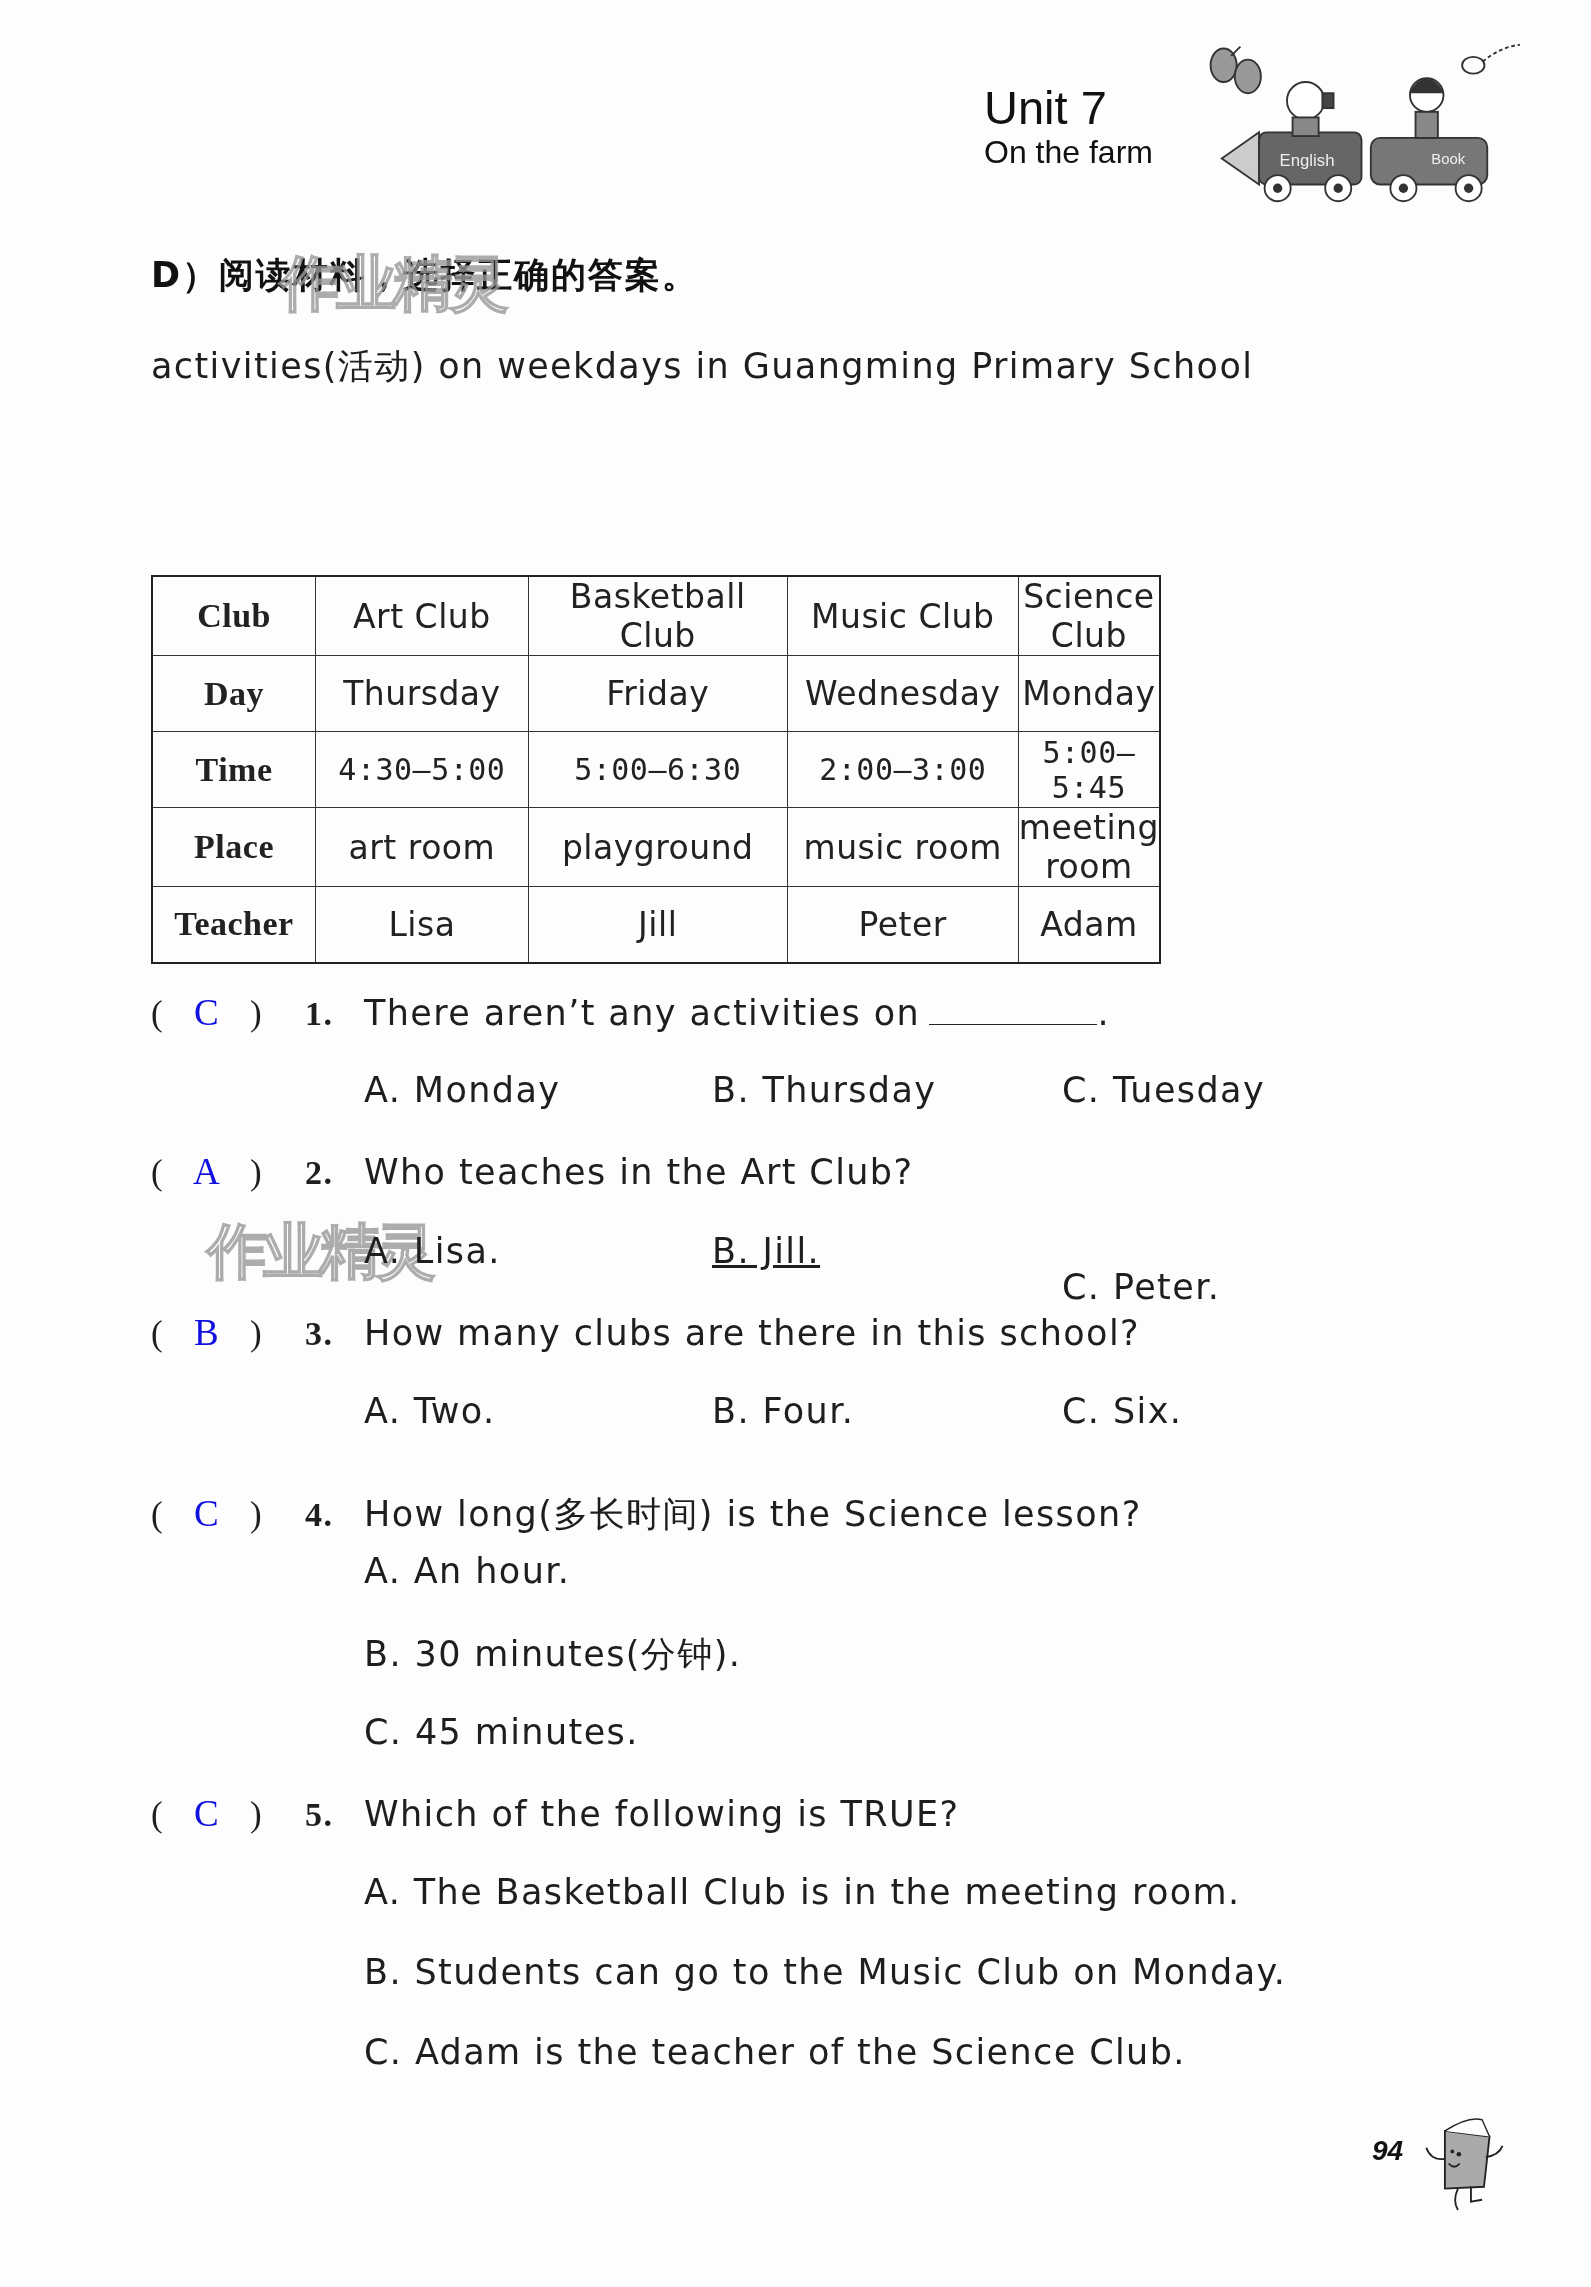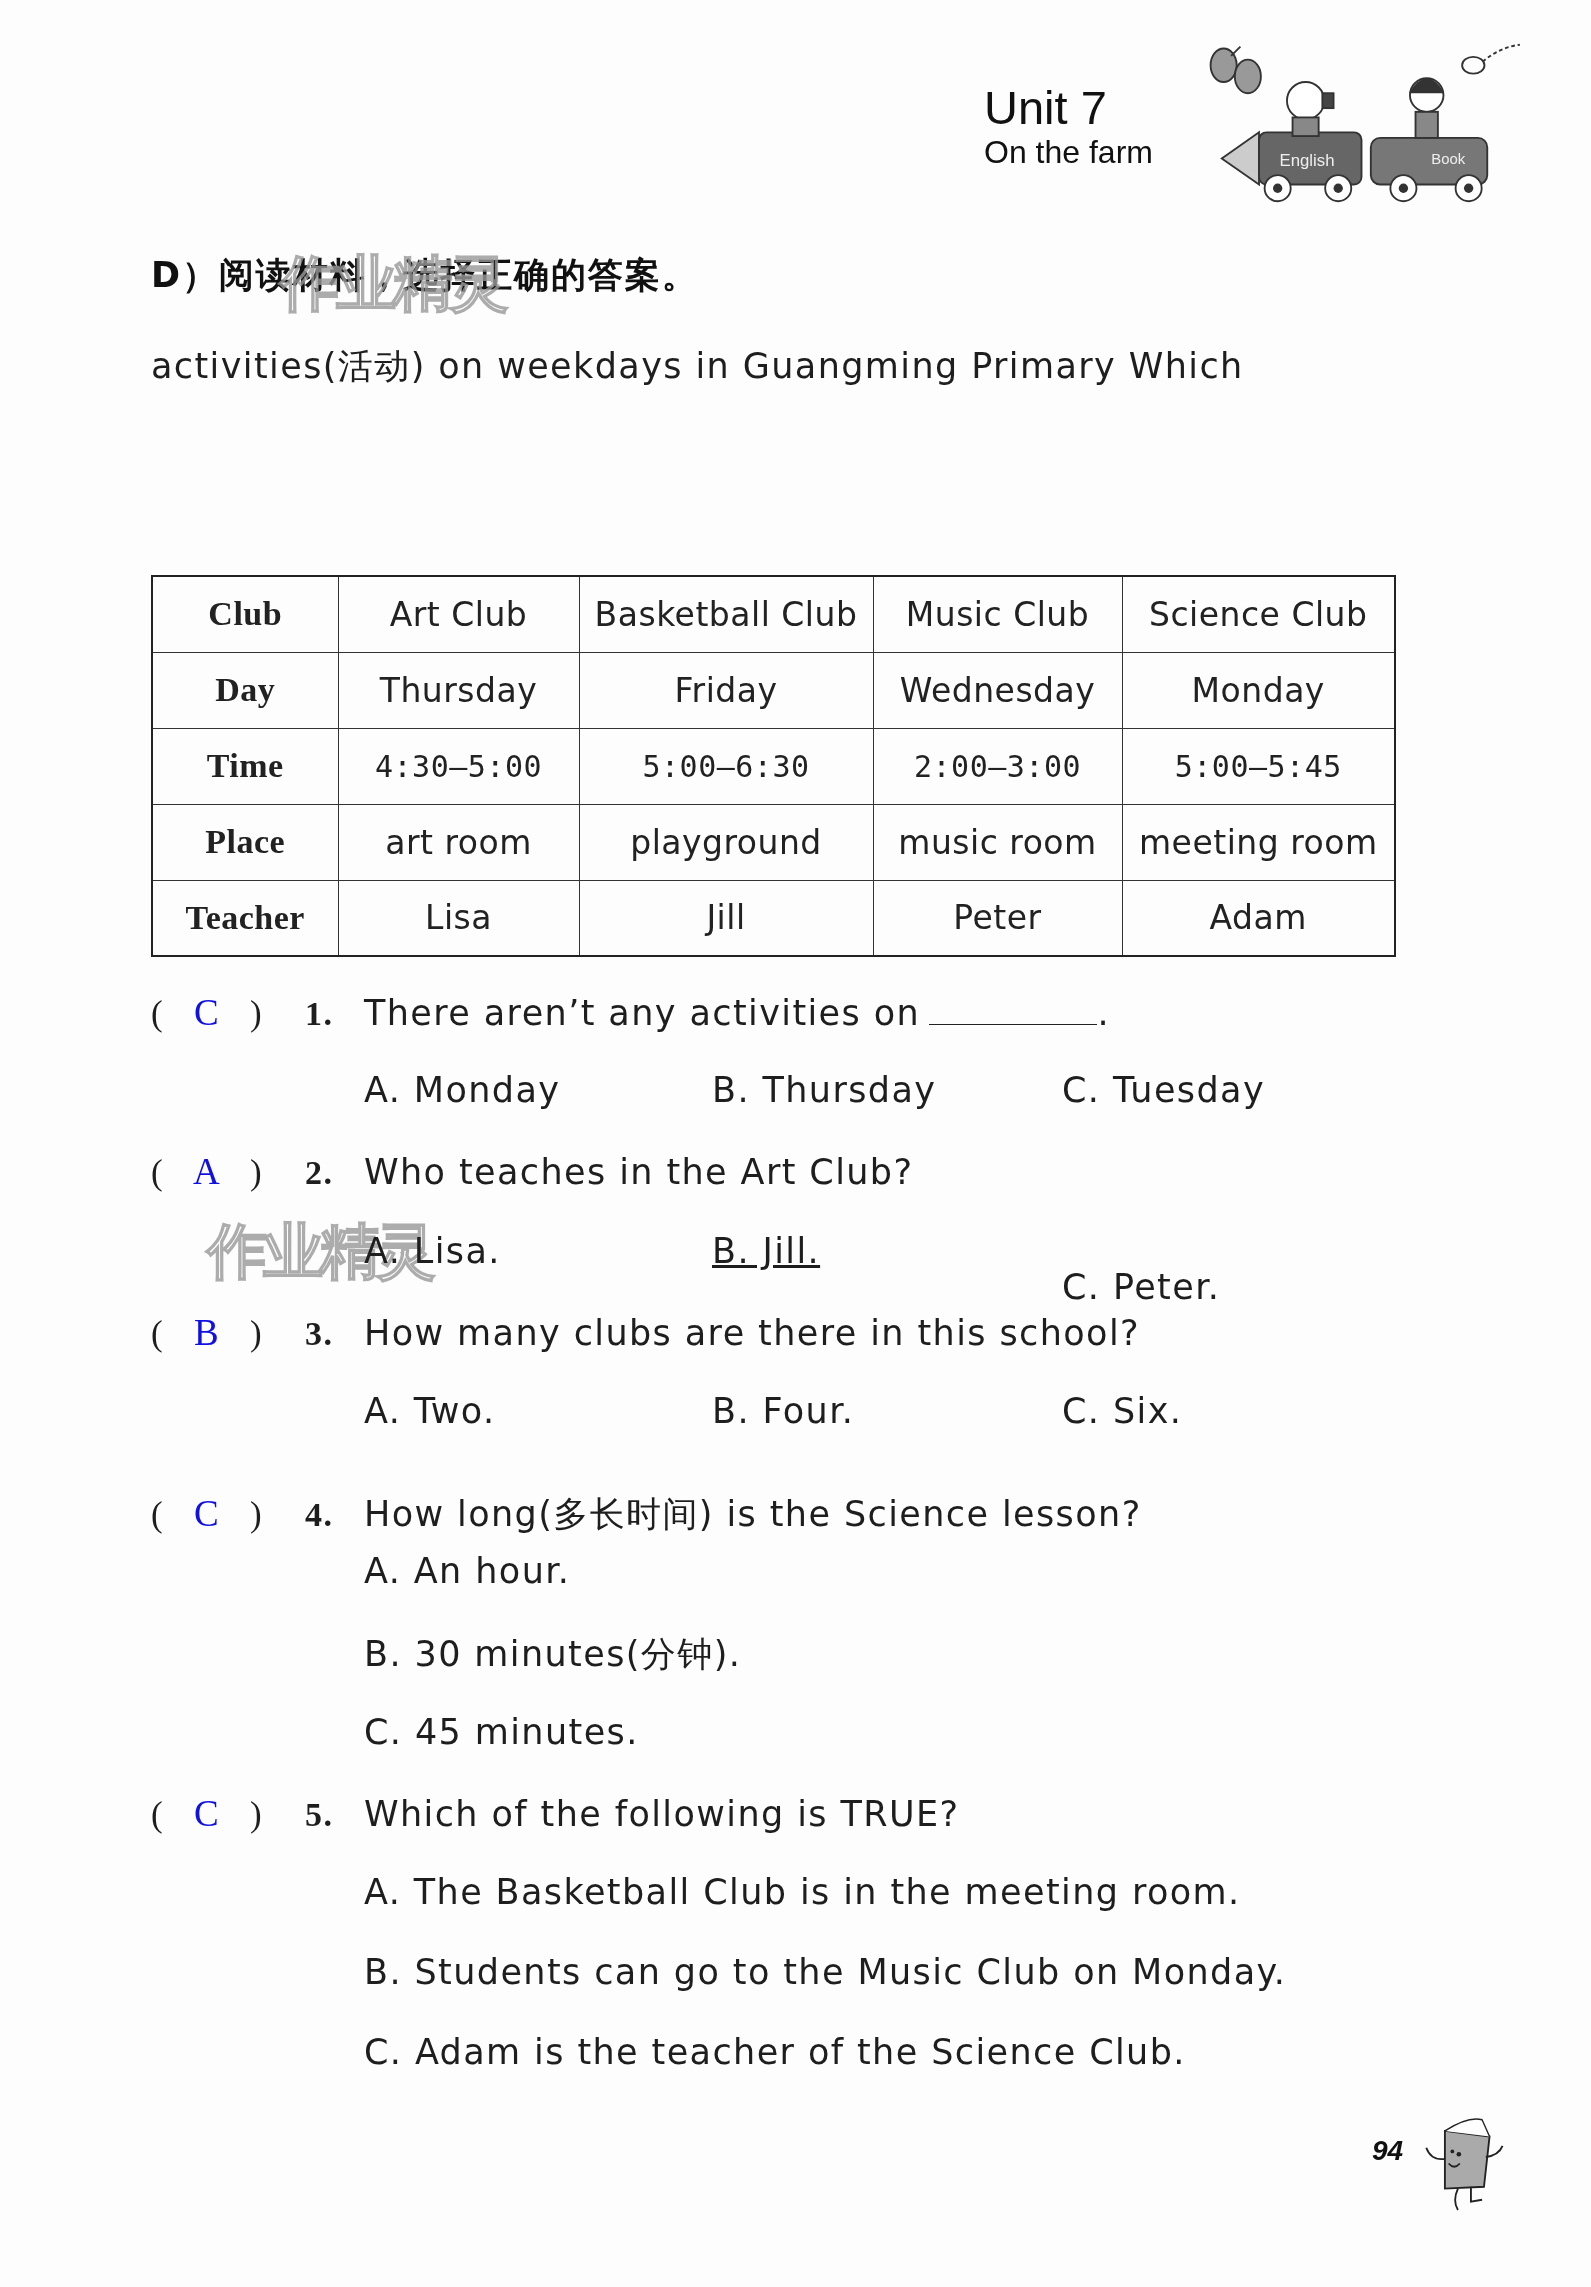--- a/index.html
+++ b/index.html
@@ -11,21 +11,21 @@
   .unit-sub { font-family: "Liberation Sans", sans-serif; font-size: 32px; line-height: 37px; color: #111; }
 
   .illus { position: absolute; left: 1203px; top: 28px; width: 317px; height: 177px; }
 
   .section-heading { position: absolute; left: 151px; top: 252px; font-size: 35px; font-weight: bold; letter-spacing: 1.9px; color: #111; }
   .watermark { position: absolute; font-size: 60px; font-weight: bold; color: transparent; -webkit-text-stroke: 1.4px #999; letter-spacing: -3.7px; opacity: .8; }
 
   .intro { position: absolute; left: 151px; top: 326px; width: 1245px; font-size: 35px; line-height: 80px; color: #1e1e1e; letter-spacing: 1.4px; text-align: justify; }
   .intro .indent { display: inline-block; width: 89px; }
 
-  table.timetable { position: absolute; left: 151px; top: 575px; width: 1245px; border-collapse: collapse; border: 2.8px solid #222; }
+  table.timetable { position: absolute; left: 151px; top: 575px; width: 1010px; border-collapse: collapse; border: 2.8px solid #222; }
   table.timetable td { border: 1.9px solid #333; height: 76px; text-align: center; font-size: 33px; color: #222; letter-spacing: 0.5px; }
   table.timetable td.rowhead { font-family: "Liberation Serif", serif; font-weight: bold; font-size: 34px; width: 186px; }
   table.timetable td.time { font-family: "DejaVu Sans Mono", monospace; font-size: 30px; }
 
   .q { position: absolute; left: 151px; font-size: 35px; letter-spacing: 1.4px; color: #1e1e1e; white-space: nowrap; }
   .paren { display: inline-block; width: 154px; font-family: "Liberation Serif", serif; font-size: 35px; }
   .paren .lp, .paren .rp { display: inline-block; }
   .ans { display: inline-block; width: 86px; text-align: center; color: #1010e0; font-family: "Liberation Serif", serif; font-size: 37px; }
   .qnum { display: inline-block; width: 59px; font-family: "Liberation Serif", serif; font-weight: bold; font-size: 34px; }
   .blank { display: inline-block; width: 168px; border-bottom: 1.9px solid #222; height: 35px; vertical-align: baseline; margin-left: 9.3px; }
@@ -84,21 +84,21 @@
     <circle cx="240" cy="72" r="18" fill="#fff"></circle>
     <path d="M222 70 Q240 40 258 70" fill="#333"></path>
     <rect x="228" y="90" width="24" height="28" fill="#888"></rect>
   </g>
 </svg>
 
 <div class="section-heading">D）阅读材料，选择正确的答案。</div>
 <div class="watermark" style="left:280px; top:244px;">作业精灵</div>
 
 <div class="intro">
-  <div>activities(活动) on weekdays in Guangming Primary Which</div>
+  <div>activities(活动) on weekdays in Guangming Primary School</div>
 </div>
 
 <table class="timetable">
   <tbody>
       <tr>
     <td class="rowhead">Club</td>
     <td style="width:241px">Art Club</td>
     <td style="width:294px">Basketball Club</td>
     <td style="width:249px">Music Club</td>
     <td>Science Club</td>

